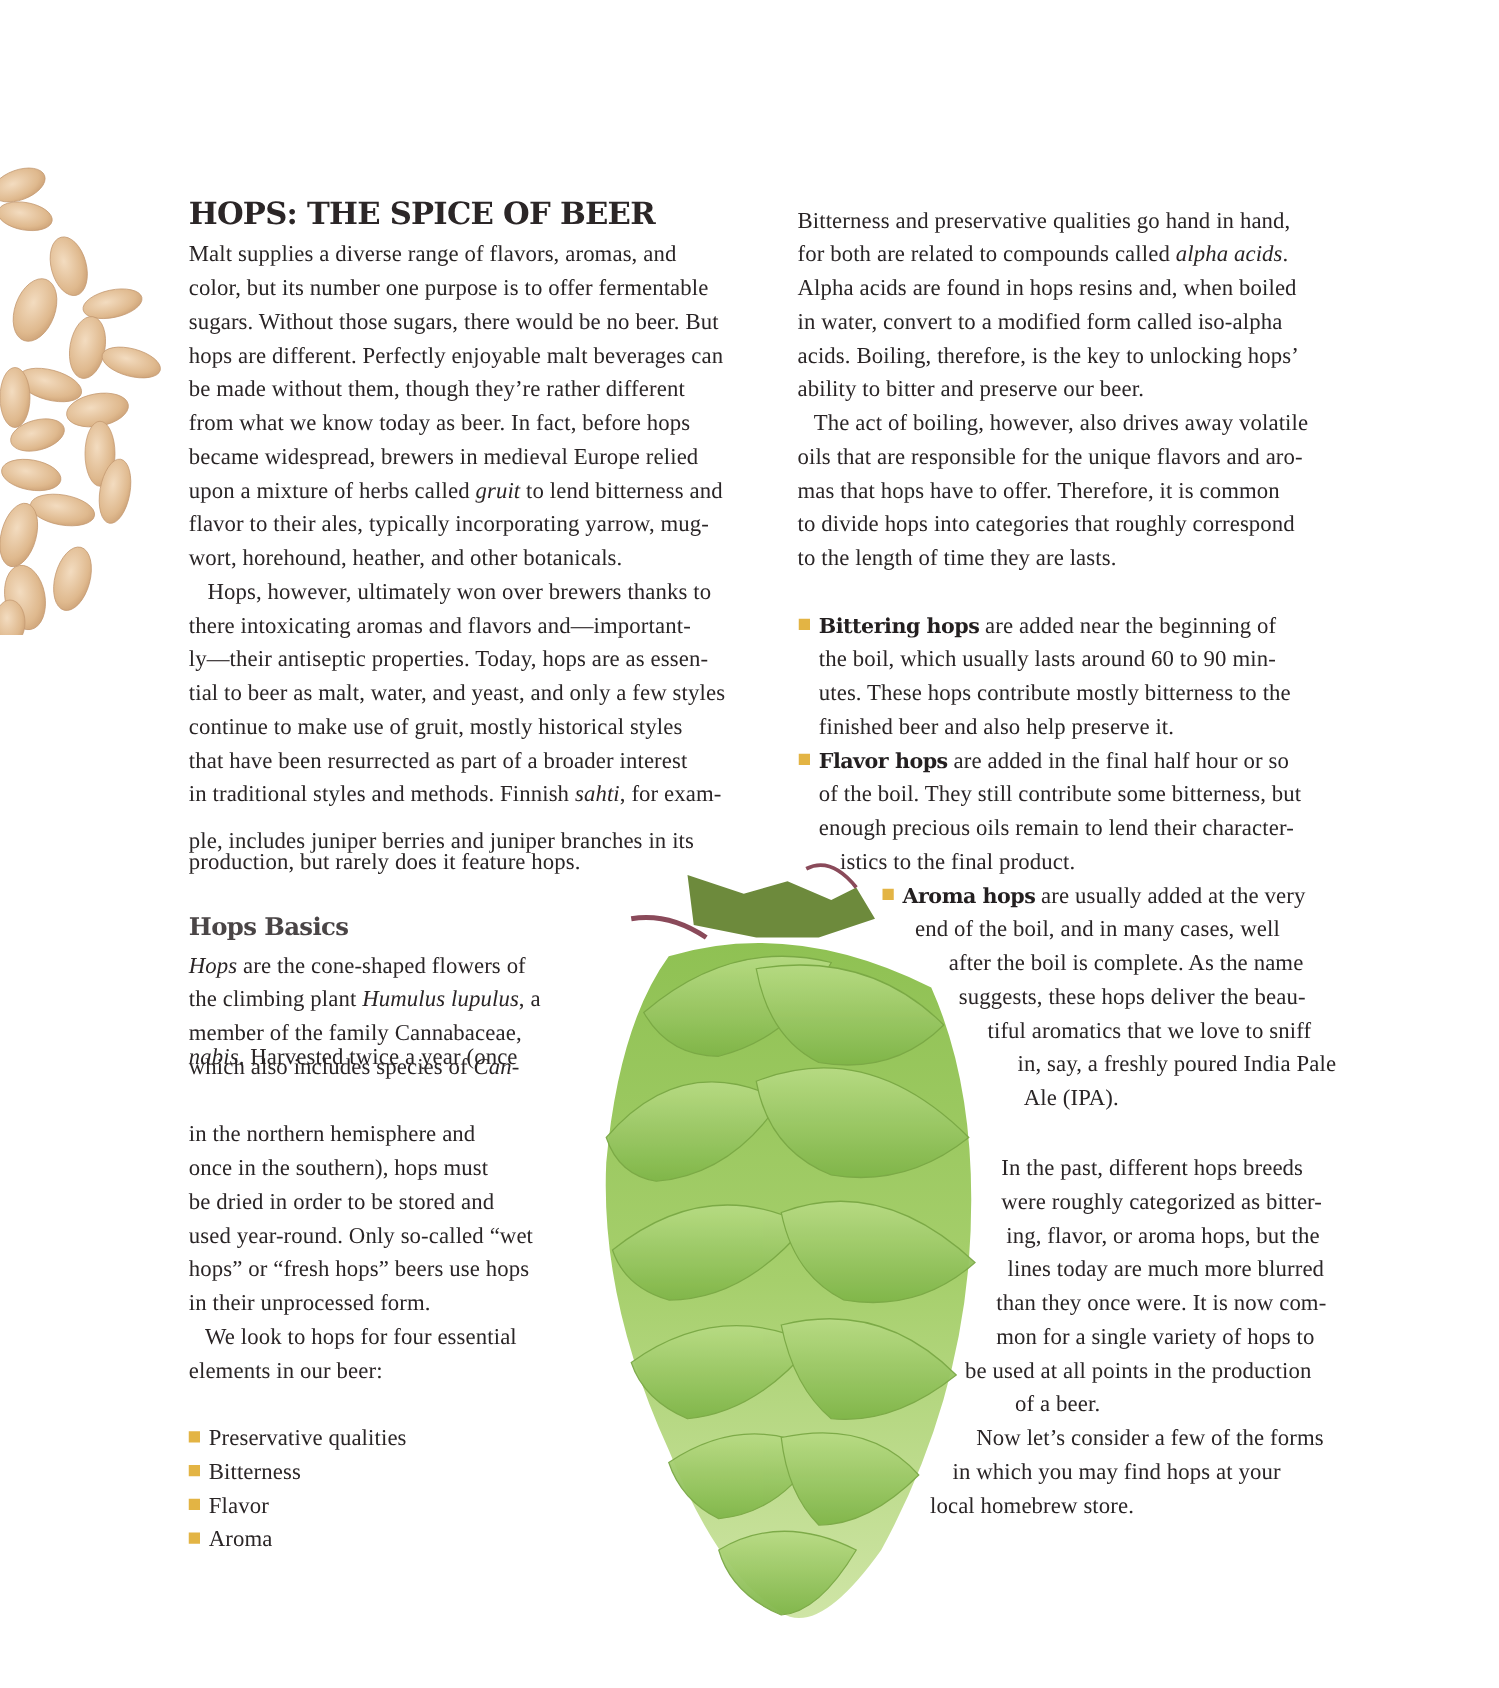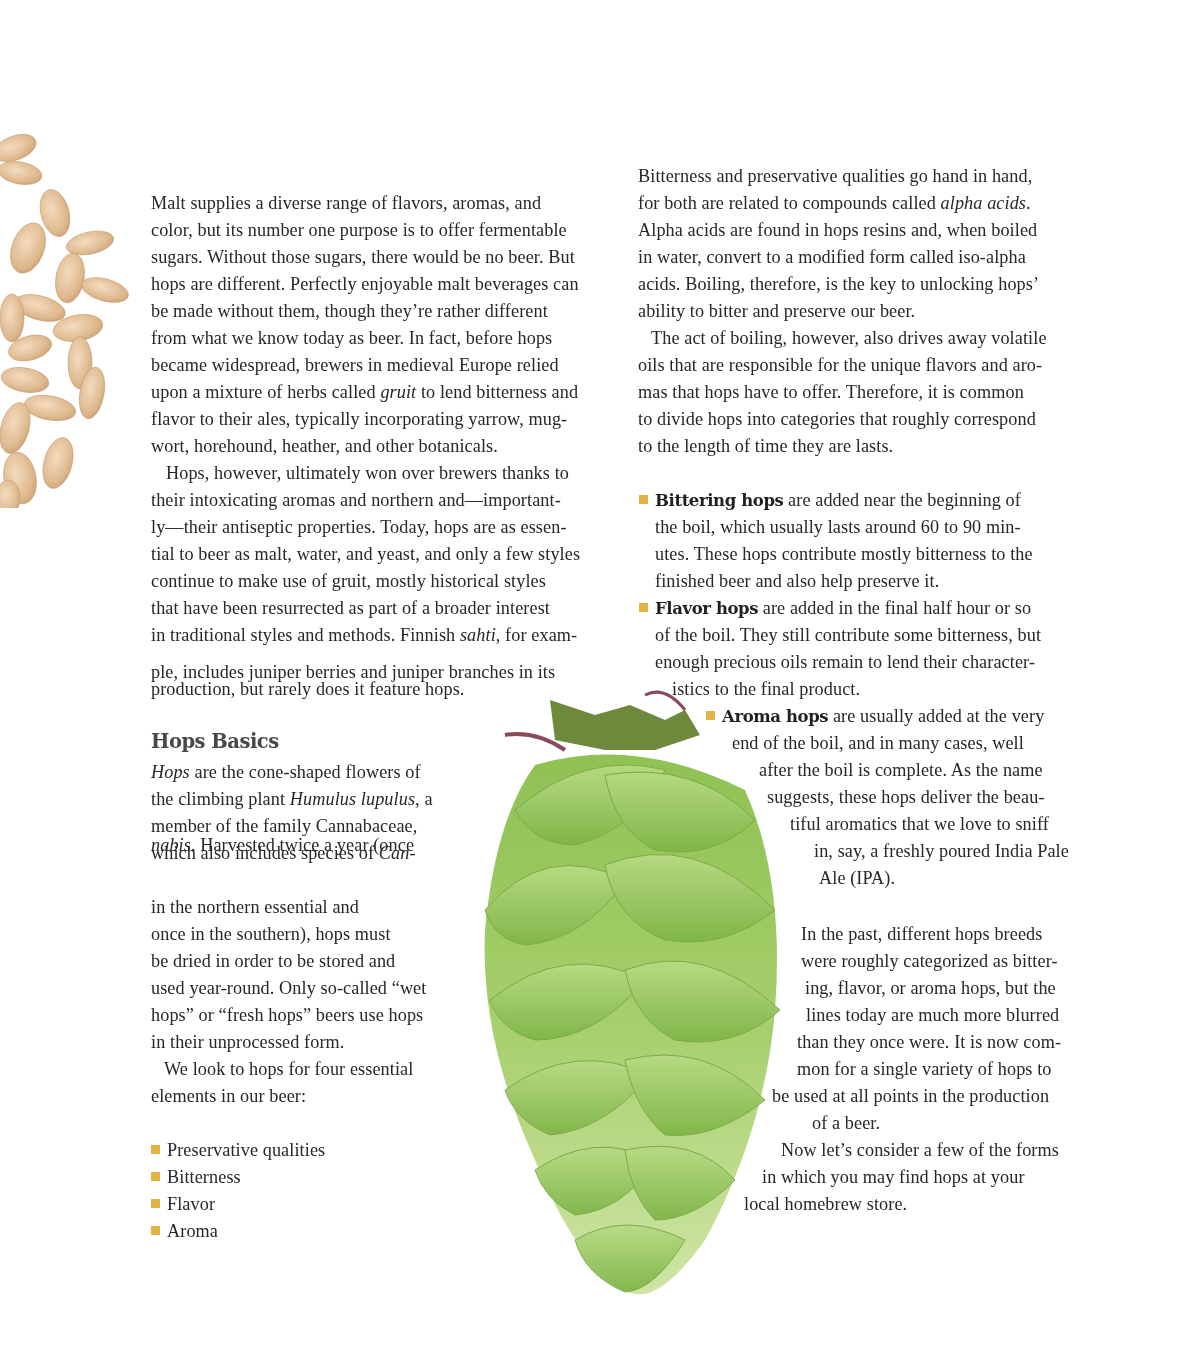--- a/index.html
+++ b/index.html
@@ -86,52 +86,53 @@
         <path d="M170 290 Q250 260 325 330 Q280 370 220 360 Q180 340 170 290 Z"></path>
         <path d="M50 410 Q120 360 195 395 Q150 450 95 455 Q60 440 50 410 Z"></path>
         <path d="M170 380 Q250 360 310 420 Q260 460 210 455 Q180 430 170 380 Z"></path>
         <path d="M80 490 Q140 450 200 480 Q170 530 120 535 Q90 520 80 490 Z"></path>
         <path d="M170 470 Q240 455 280 500 Q240 540 200 540 Q175 515 170 470 Z"></path>
         <path d="M120 560 Q170 530 230 560 Q200 610 170 612 Q130 595 120 560 Z"></path>
       </g>
     </svg>
   </div>
 
+  <div class="title">HOPS: THE SPICE OF BEER</div>
 
   <div>
     <div class="line" style="left:151px;top:190px">Malt supplies a diverse range of flavors, aromas, and</div>
     <div class="line" style="left:151px;top:217px">color, but its number one purpose is to offer fermentable</div>
     <div class="line" style="left:151px;top:244px">sugars. Without those sugars, there would be no beer. But</div>
     <div class="line" style="left:151px;top:271px">hops are different. Perfectly enjoyable malt beverages can</div>
     <div class="line" style="left:151px;top:298px">be made without them, though they’re rather different</div>
     <div class="line" style="left:151px;top:325px">from what we know today as beer. In fact, before hops</div>
     <div class="line" style="left:151px;top:352px">became widespread, brewers in medieval Europe relied</div>
     <div class="line" style="left:151px;top:379px"><span>upon a mixture of herbs called </span><i>gruit</i><span> to lend bitterness and</span></div>
     <div class="line" style="left:151px;top:406px">flavor to their ales, typically incorporating yarrow, mug-</div>
     <div class="line" style="left:151px;top:433px">wort, horehound, heather, and other botanicals.</div>
 
     <div class="line" style="left:166px;top:460px">Hops, however, ultimately won over brewers thanks to</div>
-    <div class="line" style="left:151px;top:487px">their intoxicating aromas and northern and—important-</div>
+    <div class="line" style="left:151px;top:487px">there intoxicating aromas and flavors and—important-</div>
     <div class="line" style="left:151px;top:514px">ly—their antiseptic properties. Today, hops are as essen-</div>
     <div class="line" style="left:151px;top:541px">tial to beer as malt, water, and yeast, and only a few styles</div>
     <div class="line" style="left:151px;top:568px">continue to make use of gruit, mostly historical styles</div>
     <div class="line" style="left:151px;top:595px">that have been resurrected as part of a broader interest</div>
     <div class="line" style="left:151px;top:622px"><span>in traditional styles and methods. Finnish </span><i>sahti</i><span>, for exam-</span></div>
     <div class="line" style="left:151px;top:659px">ple, includes juniper berries and juniper branches in its</div>
     <div class="line" style="left:151px;top:676px">production, but rarely does it feature hops.</div>
   </div>
 
   <div class="subhead">Hops Basics</div>
   <div>
     <div class="line" style="left:151px;top:759px"><i>Hops</i><span> are the cone-shaped flowers of</span></div>
     <div class="line" style="left:151px;top:786px"><span>the climbing plant </span><i>Humulus lupulus</i><span>, a</span></div>
     <div class="line" style="left:151px;top:813px">member of the family Cannabaceae,</div>
     <div class="line" style="left:151px;top:840px"><span>which also includes species of </span><i>Can-</i></div>
     <div class="line" style="left:151px;top:832px"><i>nabis</i><span>. Harvested twice a year (once</span></div>
-    <div class="line" style="left:151px;top:894px">in the northern essential and</div>
+    <div class="line" style="left:151px;top:894px">in the northern hemisphere and</div>
     <div class="line" style="left:151px;top:921px">once in the southern), hops must</div>
     <div class="line" style="left:151px;top:948px">be dried in order to be stored and</div>
     <div class="line" style="left:151px;top:975px">used year-round. Only so-called “wet</div>
     <div class="line" style="left:151px;top:1002px">hops” or “fresh hops” beers use hops</div>
     <div class="line" style="left:151px;top:1029px">in their unprocessed form.</div>
     <div class="line" style="left:164px;top:1056px">We look to hops for four essential</div>
     <div class="line" style="left:151px;top:1083px">elements in our beer:</div>
 
     <div>
       <div class="line" style="left:151px;top:1137px"><span class="bullet"></span><span>Preservative qualities</span></div>

